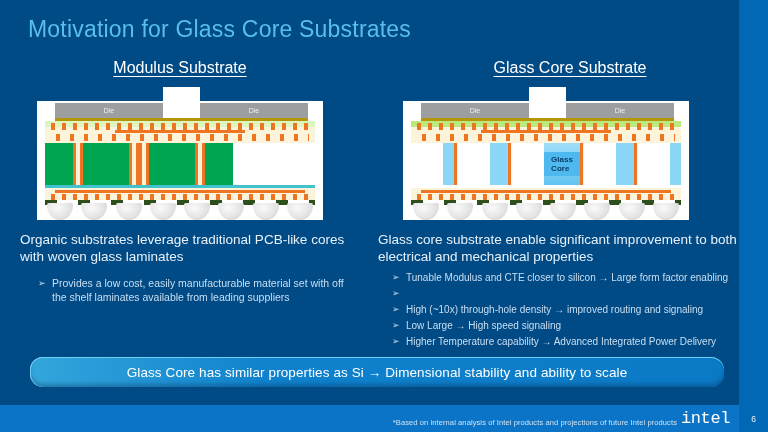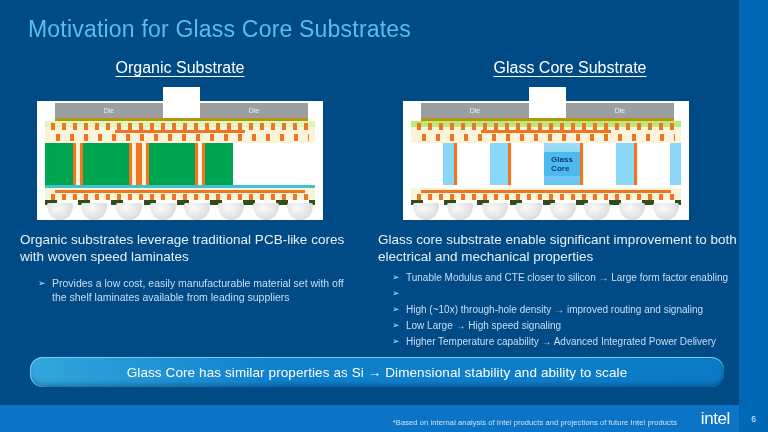--- a/index.html
+++ b/index.html
@@ -8,21 +8,21 @@
     background:#004A86;
     font-family:"Liberation Sans", sans-serif;
     -webkit-font-smoothing:antialiased;
   }
   
   .accent-band{position:absolute; left:739px; top:0; width:29px; height:432px; background:#0068B5;}
   .footer-bar{position:absolute; left:0; top:405px; width:739px; height:27px; background:#0C74C6;}
   .footnote{position:absolute; right:62px; top:0; height:35px; display:flex; align-items:center;
     font-size:7.5px; color:#CFE3F4; letter-spacing:.1px;}
   .intel-logo{position:absolute; right:9px; top:0; height:27px; display:flex; align-items:center;
-    font-size:17px; font-weight:500; color:#FFFFFF; letter-spacing:-.4px;}
+    font-size:17px; font-weight:500; color:#FFFFFF; letter-spacing:-.4px;font-family:Liberation Mono, monospace;}
   .page-number{position:absolute; left:739px; top:405px; width:29px; height:27px; display:flex;
     align-items:center; justify-content:center; font-size:8.5px; color:#EAF4FC;}
 
   .slide-title{position:absolute; left:28px; top:16px; font-size:23px; font-weight:400;
     color:#58BEEA; letter-spacing:.2px;}
 
   .col-heading{position:absolute; top:59px; font-size:16px; color:#FFFFFF; text-align:center;
     text-decoration:underline; text-underline-offset:3px;}
   .col-heading.left{left:35px; width:290px;}
   .col-heading.right{left:427px; width:286px;}
@@ -92,21 +92,21 @@
 </style>
 </head>
 <body>
 
 <div class="slide">
 
   <div class="accent-band"></div>
 
   <div class="slide-title">Motivation for Glass Core Substrates</div>
 
-  <div class="col-heading left">Organic Substrate</div>
+  <div class="col-heading left">Modulus Substrate</div>
   <div class="col-heading right">Glass Core Substrate</div>
 
   <div class="diagram left">
     <div class="dbox"></div>
     <div class="dtab"></div>
     <div class="die d1">Die</div>
     <div class="die d2">Die</div>
     <div class="gold"></div>
     <div class="buildup-top">
       <div class="palegreen"></div>
@@ -178,21 +178,21 @@
       <div class="ball"></div>
       <div class="ball"></div>
       <div class="ball"></div>
       <div class="ball"></div>
       <div class="ball"></div>
       <div class="ball"></div>
       <div class="ball"></div>
     </div>
   </div>
 
-  <div class="para left">Organic substrates leverage traditional PCB-like cores with woven speed laminates</div>
+  <div class="para left">Organic substrates leverage traditional PCB-like cores with woven glass laminates</div>
   <ul class="bullets left">
     <li class="bullet">
       <span class="marker">➢</span>
       <span>Provides a low cost, easily manufacturable material set with off the shelf laminates available from leading suppliers</span>
     </li>
   </ul>
 
   <div class="para right">Glass core substrate enable significant improvement to both electrical and mechanical properties</div>
   <ul class="bullets right">
     <li class="bullet">

